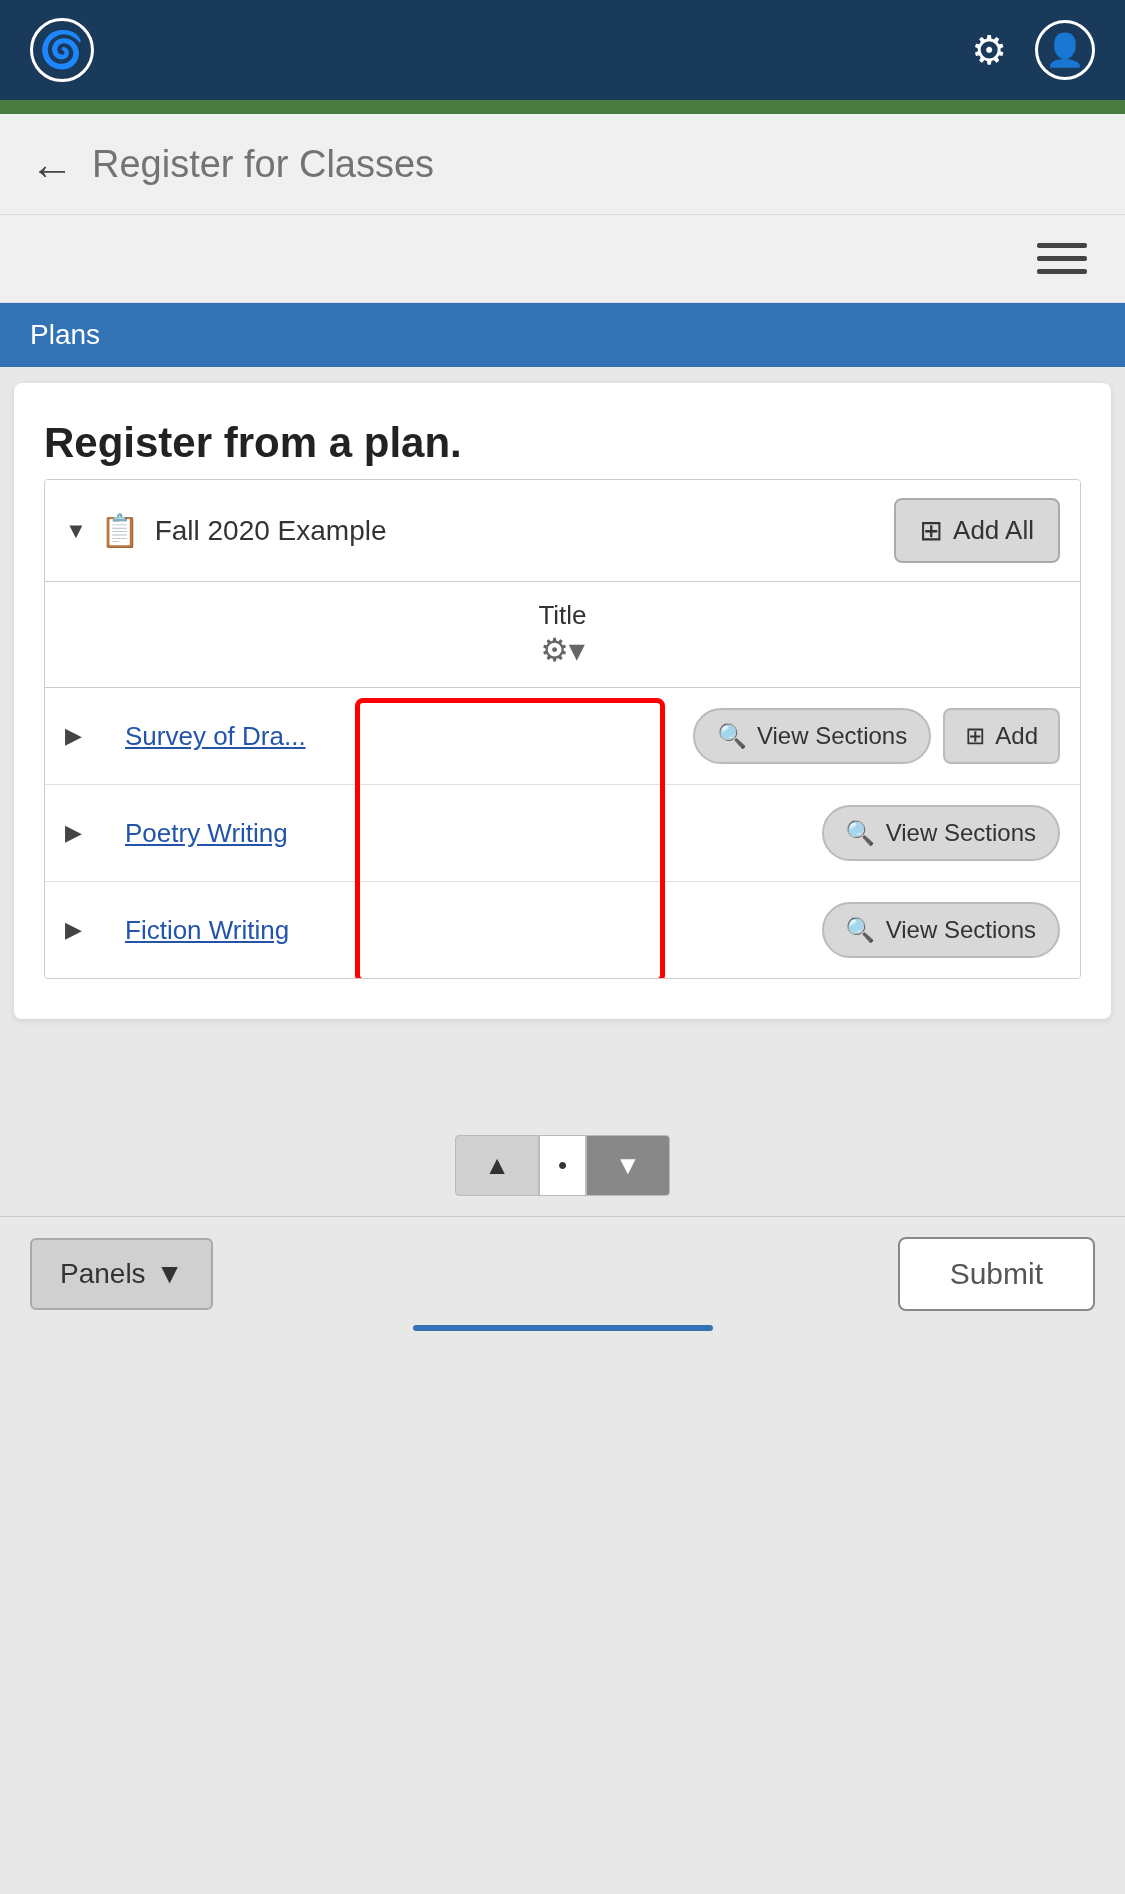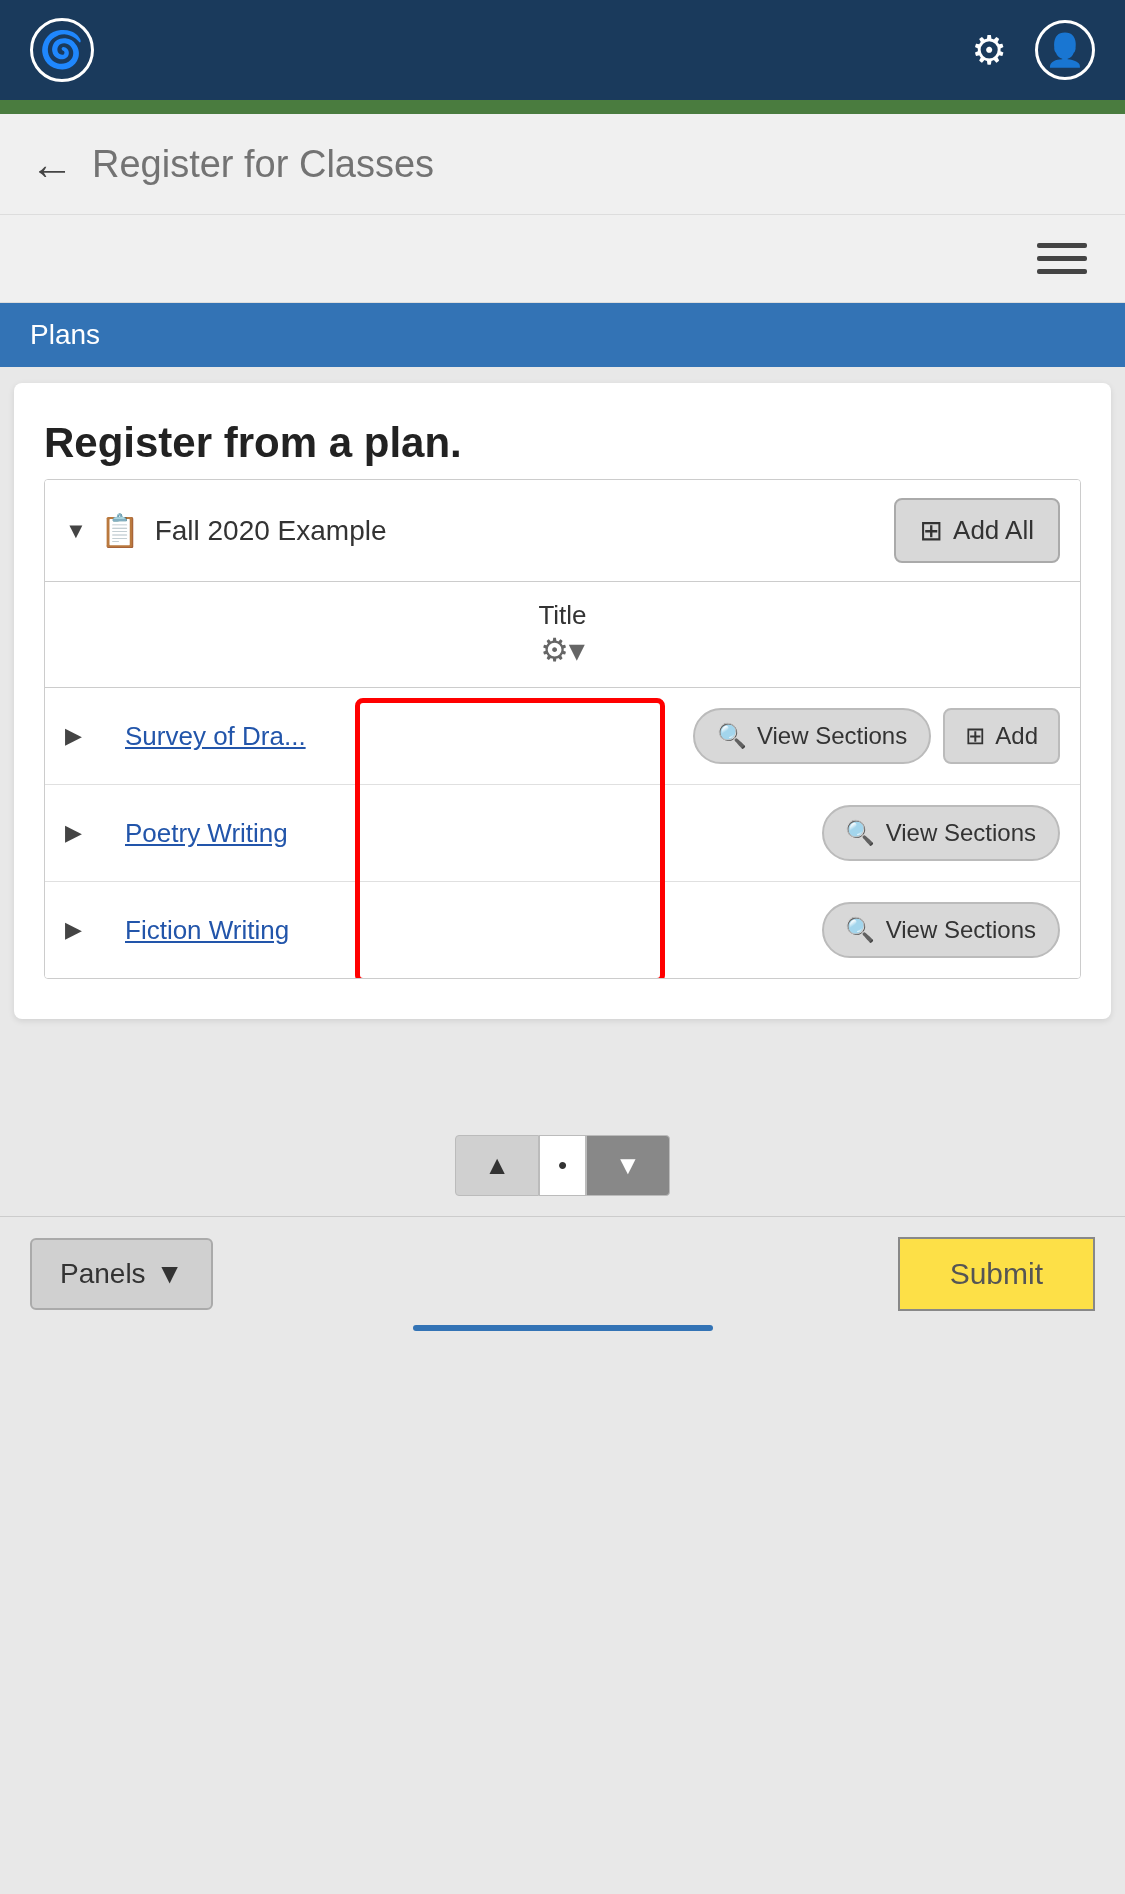--- a/index.html
+++ b/index.html
@@ -343,23 +343,23 @@
       border-radius: 6px;
       padding: 18px 28px;
       font-size: 28px;
       cursor: pointer;
       display: flex;
       align-items: center;
       gap: 10px;
       color: #333;
     }
     .submit-btn {
-      background: #fde047;
+      background: #ffffff;
       border: 2px solid #888;
-      border-radius: 0;
+      border-radius: 8px;
       padding: 18px 50px;
       font-size: 30px;
       cursor: pointer;
       color: #555;
       font-weight: 500;
     }
     .progress-bar-area {
       position: absolute;
       bottom: 0;
       left: 50%;

